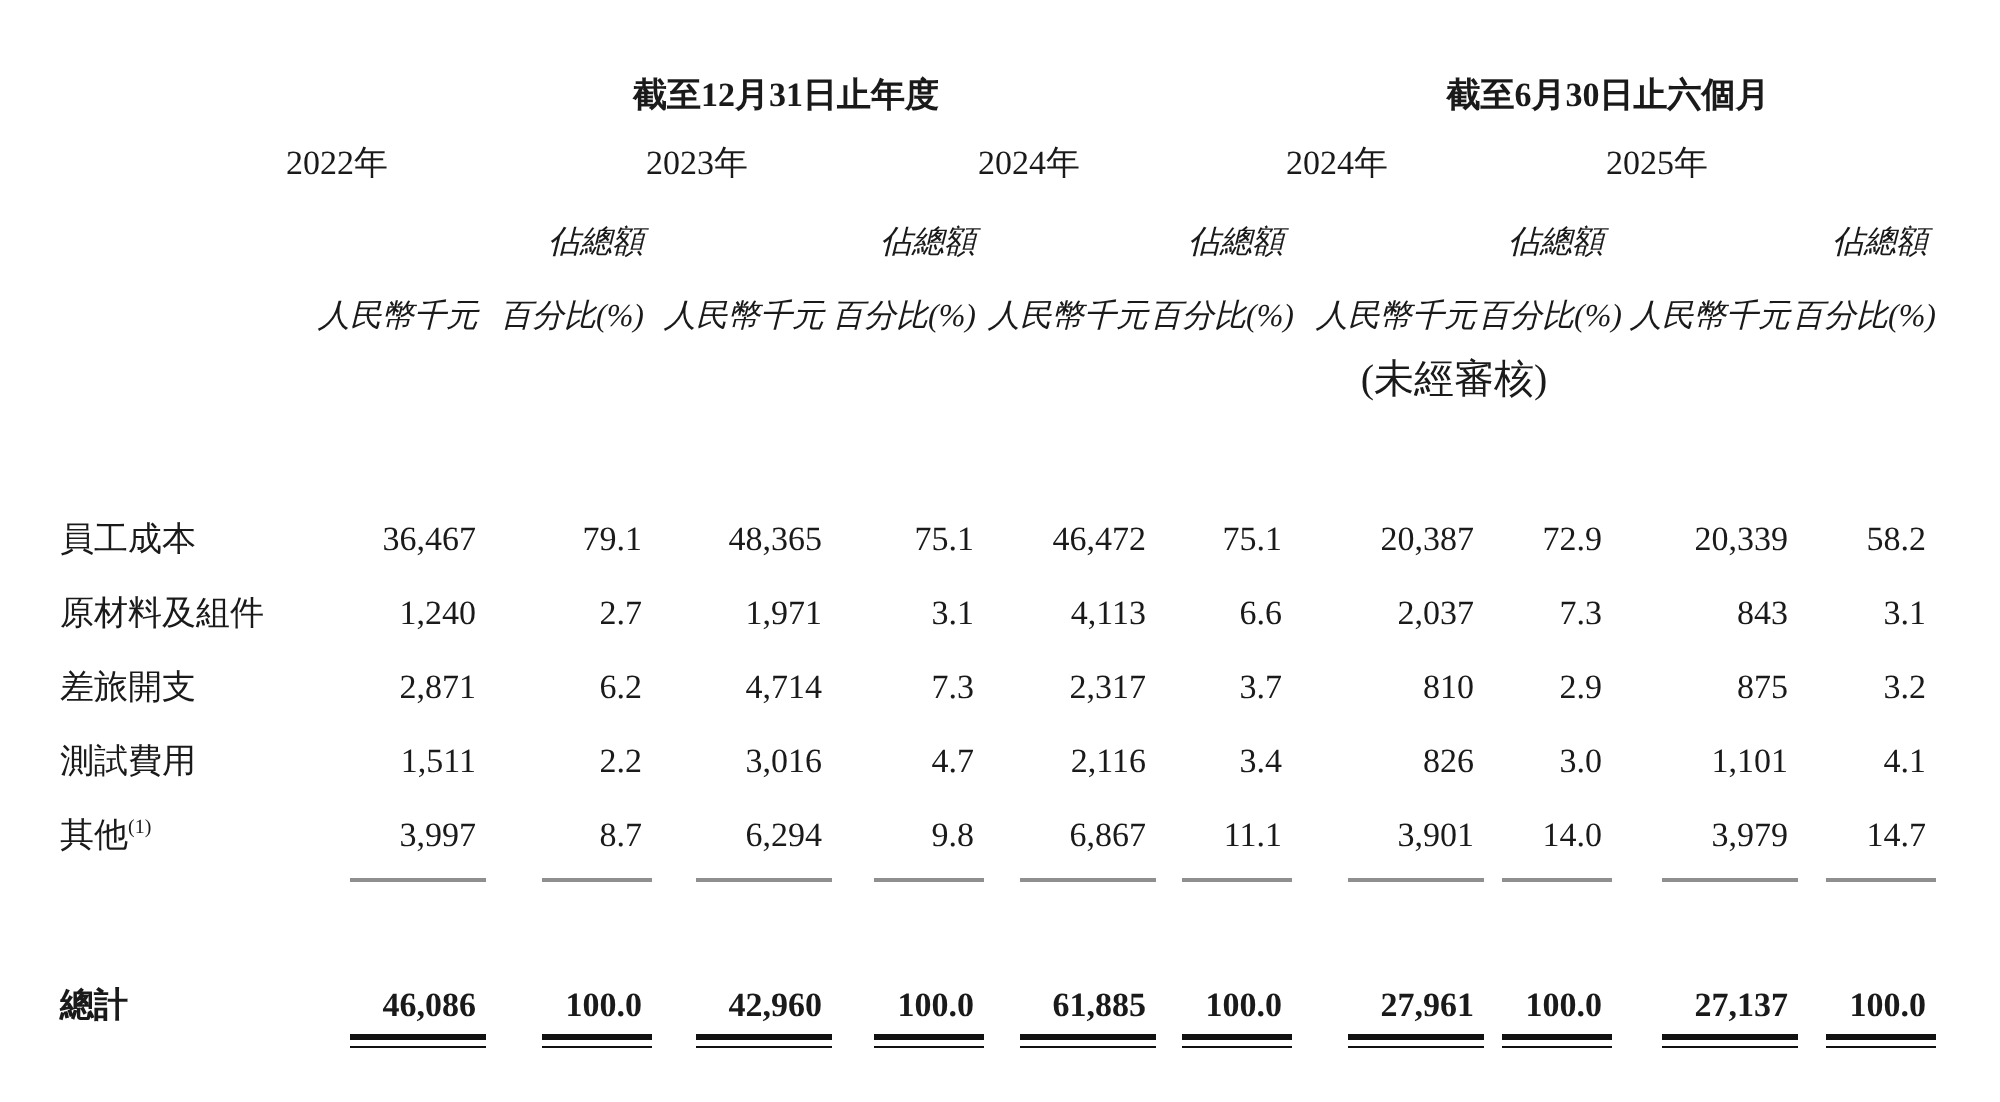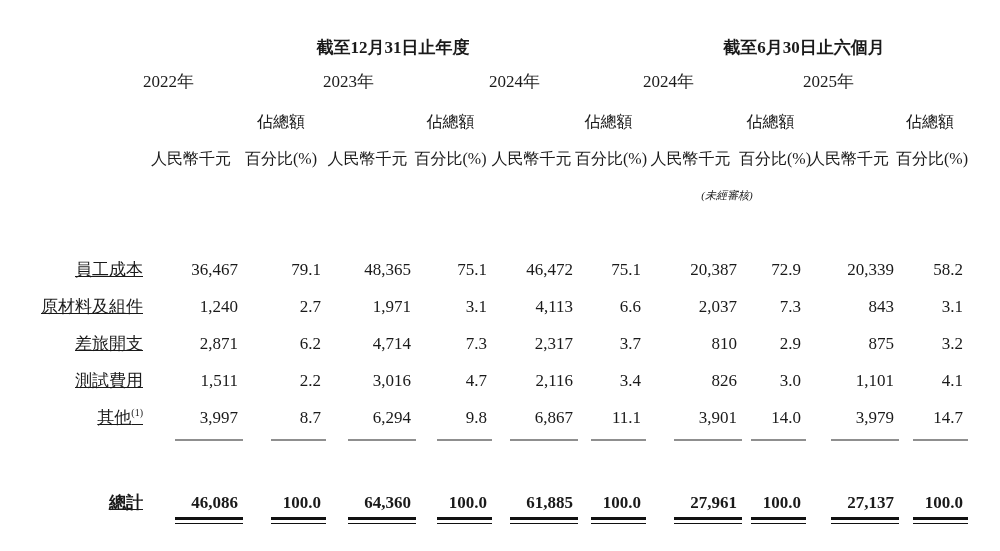--- a/index.html
+++ b/index.html
@@ -22,23 +22,23 @@
   tr.r-note td{height:33px;}
   tr.r-spacer1 td{height:51px;}
   tr.r-data td{height:37px;vertical-align:middle;}
   tr.r-rule1 td{height:10px;vertical-align:top;}
   tr.r-spacer2 td{height:36px;}
   tr.r-total td{height:30px;}
   tr.r-rule2 td{height:18px;vertical-align:top;}
   
   .grp{font-weight:bold;text-align:center;}
   .yr{font-weight:normal;text-align:left;}
-  .ith{text-align:center;font-size:16px;padding-right:1px;}
-  .note{font-style:italic;text-align:center;font-size:11px;padding-left:8px;}
-  .lbl{text-align:right;text-decoration:underline;}
+  .ith{font-style:italic;text-align:right;font-size:16px;padding-right:1px;}
+  .note{text-align:center;font-size:20px;padding-left:8px;}
+  .lbl{text-align:left;}
   .num{text-align:right;padding-right:2px;}
   .b{font-weight:bold;}
   sup{font-size:10px;line-height:0;vertical-align:super;}
   
   .rule1{height:2px;background:#8f8f8f;margin-left:auto;margin-right:-3px;margin-top:2px;}
   .rule2{height:3px;border-top:3.5px solid #111111;border-bottom:1.5px solid #111111;
          margin-left:auto;margin-right:-3px;margin-top:4px;background:#ffffff;}
   .w-amt{width:68px;}
   .w-pct{width:55px;}
 </style>
@@ -223,21 +223,21 @@
     </tr>
 
     <tr class="r-spacer2">
           <td colspan="11"></td>
         </tr>
 
     <tr class="r-total">
       <td class="lbl b">總計</td>
       <td class="num b">46,086</td>
       <td class="num b">100.0</td>
-      <td class="num b">64,360</td>
+      <td class="num b">42,960</td>
       <td class="num b">100.0</td>
       <td class="num b">61,885</td>
       <td class="num b">100.0</td>
       <td class="num b">27,961</td>
       <td class="num b">100.0</td>
       <td class="num b">27,137</td>
       <td class="num b">100.0</td>
     </tr>
 
     <tr class="r-rule2">

